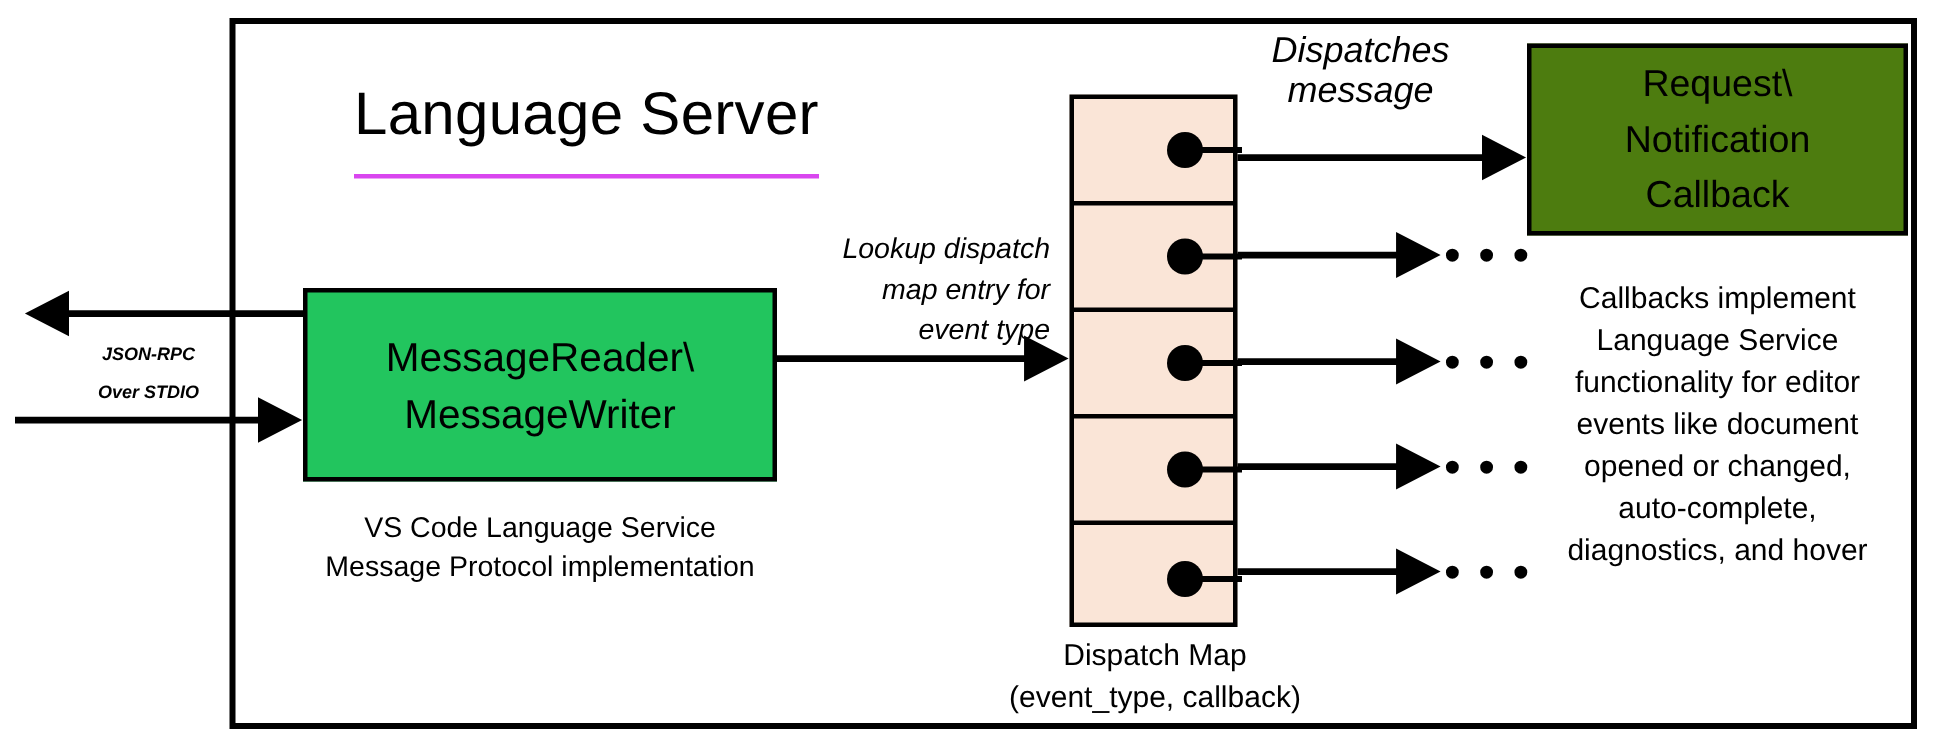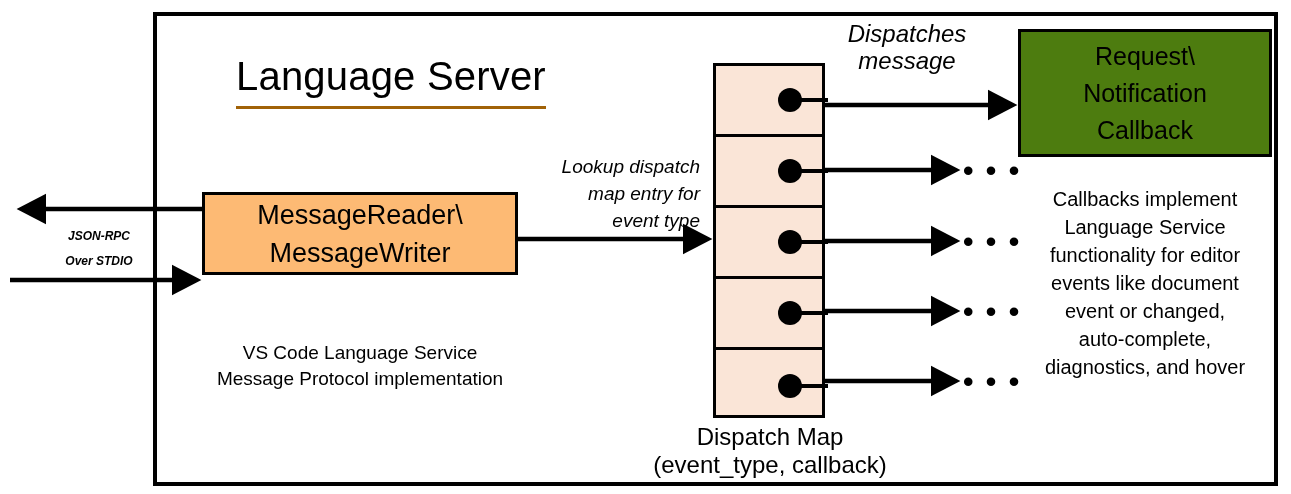--- a/index.html
+++ b/index.html
@@ -33,22 +33,22 @@
 
   
   .title {
     position: absolute;
     left: 236px;
     top: 52px;
     font-size: 40px;
     line-height: 48px;
     letter-spacing: 0.2px;
     white-space: nowrap;
-    border-bottom: 3px solid #a16207;
-    padding-bottom: 6px;
+    border-bottom: 3px solid #d946ef;
+    padding-bottom: 16px;
   }
 
   
   .io-label {
     position: absolute;
     left: 34px;
     top: 224px;
     width: 130px;
     text-align: center;
     font-style: italic;
@@ -56,22 +56,22 @@
     line-height: 25px;
     font-weight: 600;
   }
 
   
   .mrw-box {
     position: absolute;
     left: 202px;
     top: 192px;
     width: 316px;
-    height: 83px;
-    background: #fdba74;
+    height: 129px;
+    background: #22c55e;
     border: 3px solid #000;
     box-sizing: border-box;
     display: flex;
     align-items: center;
     justify-content: center;
     text-align: center;
     font-size: 27px;
     line-height: 38px;
   }
   .mrw-caption {
@@ -133,21 +133,21 @@
     height: 4px;
     width: 32px;
     background: #000;
   }
   .dmap-caption {
     position: absolute;
     left: 645px;
     top: 423px;
     width: 250px;
     text-align: center;
-    font-size: 24px;
+    font-size: 20px;
     line-height: 28px;
   }
 
   
   .dispatch-label {
     position: absolute;
     left: 832px;
     top: 20px;
     width: 150px;
     text-align: center;
@@ -311,18 +311,18 @@
       <div>Request\</div>
       <div>Notification</div>
       <div>Callback</div>
     </div>
   </div>
   <div class="cb-caption">
     <div>Callbacks implement</div>
     <div>Language Service</div>
     <div>functionality for editor</div>
     <div>events like document</div>
-    <div>event or changed,</div>
+    <div>opened or changed,</div>
     <div>auto-complete,</div>
     <div>diagnostics, and hover</div>
   </div>
 
 </div>
 
 </body></html>

